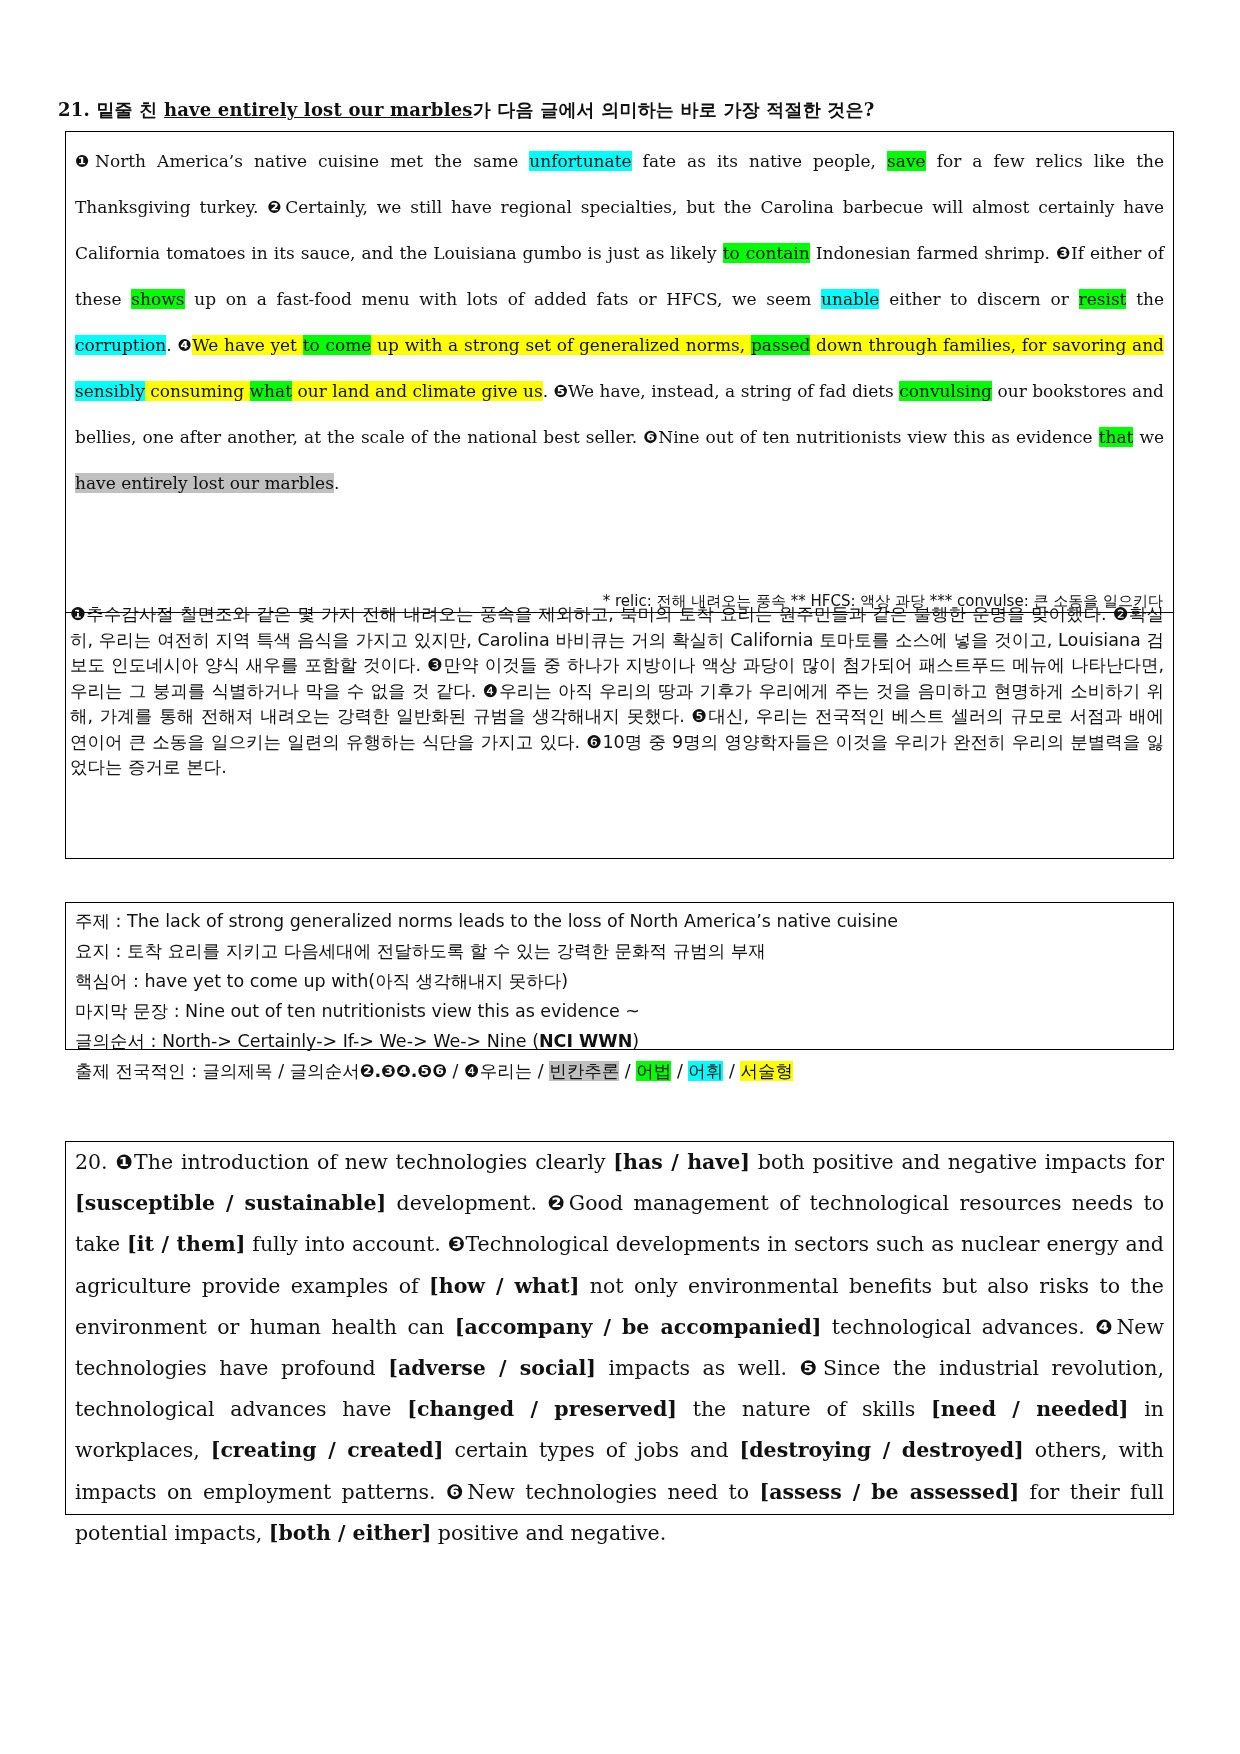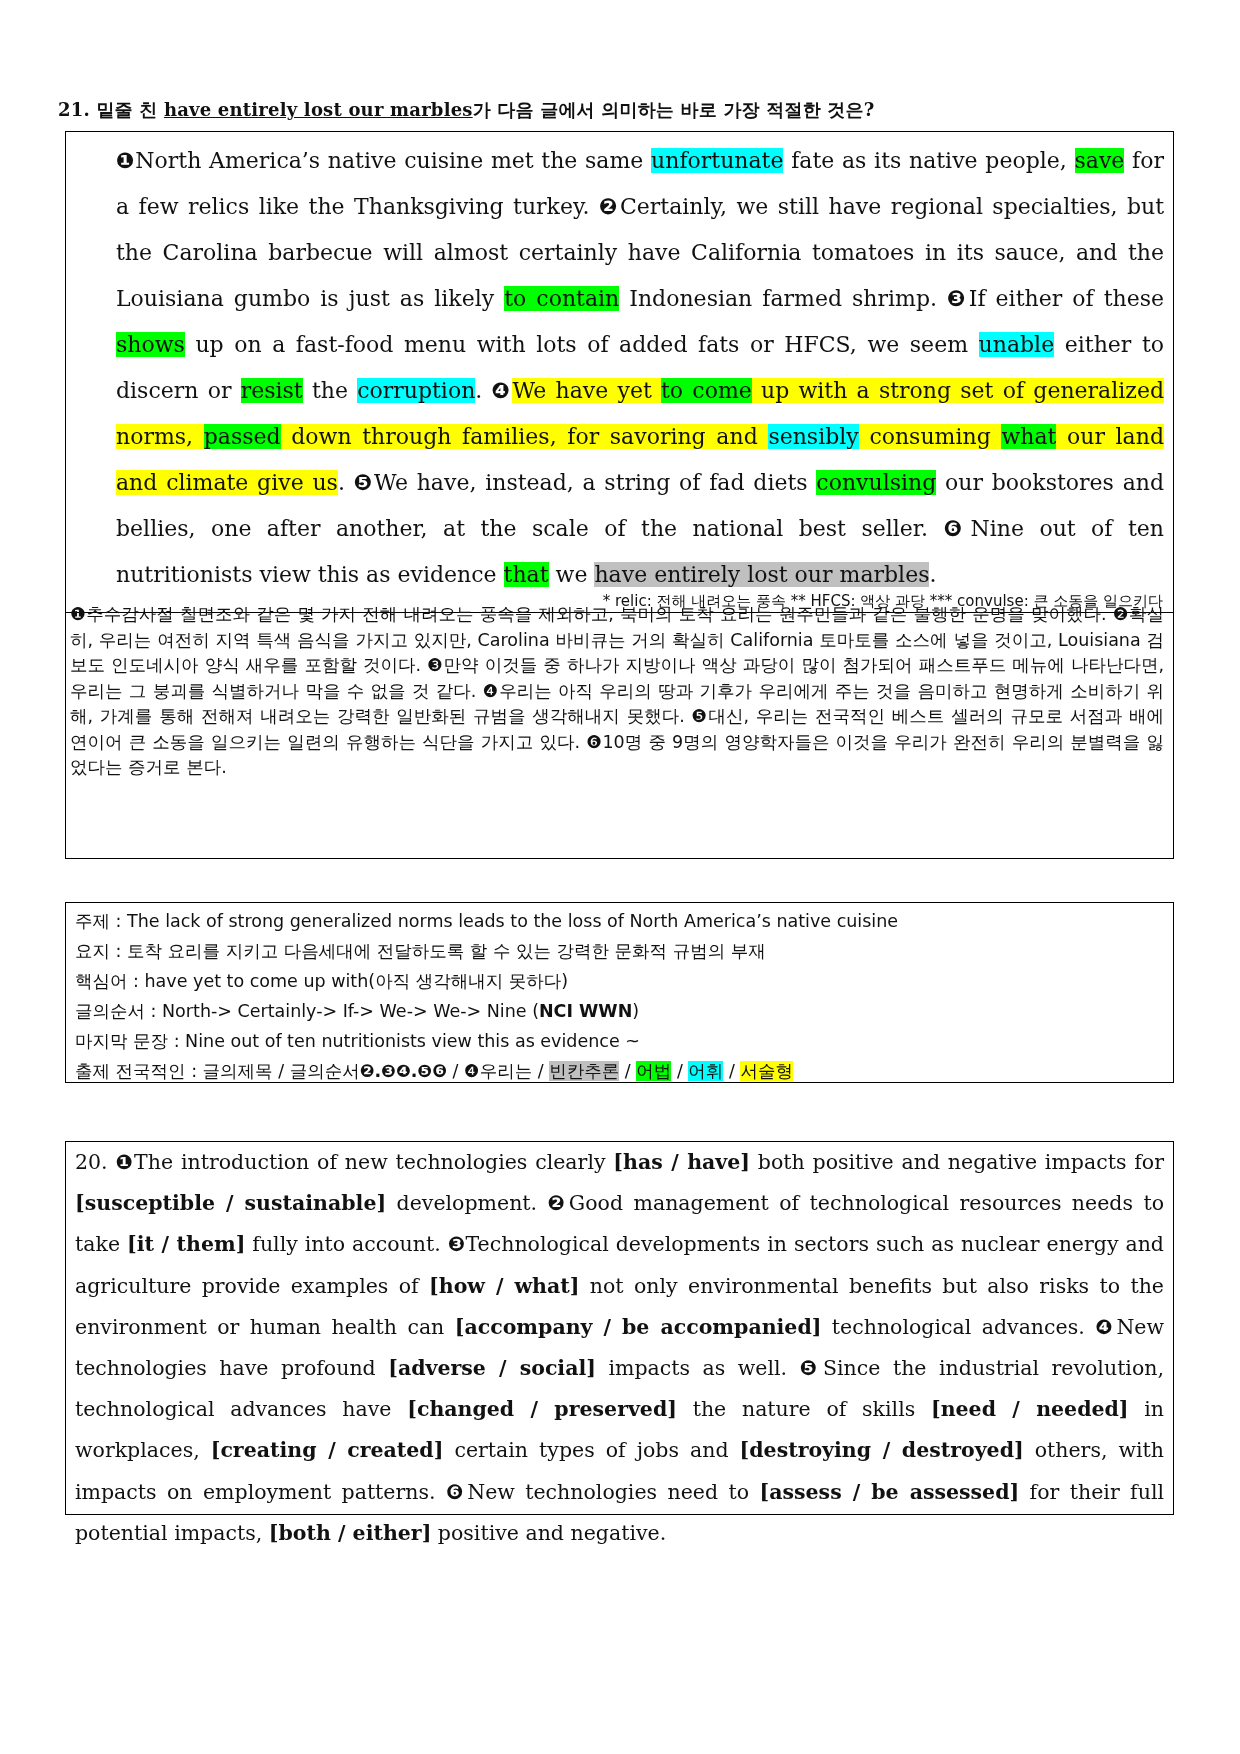--- a/index.html
+++ b/index.html
@@ -2,30 +2,30 @@
 <html><head>
 <meta charset="utf-8">
 <style>
   html, body { margin:0; padding:0; background:#ffffff; }
   body { width:1240px; height:1754px; position:relative; overflow:hidden;
          font-family:"DejaVu Serif", "Liberation Serif", serif; color:#111; }
   .q-title { position:absolute; left:58px; top:86px; font-size:18px; font-weight:bold; white-space:nowrap; letter-spacing:0.2px;margin-top:12px; }
   .q-title .u { text-decoration:underline; }
   .box { position:absolute; left:65px; width:1109px; border:1px solid #000; box-sizing:border-box; background:#fff; }
   #passage-box { top:131px; height:728px; }
-  .passage { position:absolute; left:9px; right:9px; top:6px; font-size:22px; line-height:46px; text-align:justify; text-align-last:left;margin-left:41px; }
+  .passage { position:absolute; left:9px; right:9px; top:6px; font-size:17px; line-height:46px; text-align:justify; text-align-last:left; }
   .hl-cyan { background:#00ffff; }
   .hl-green { background:#00ff00; }
   .hl-yellow { background:#ffff00; }
   .hl-gray { background:#c0c0c0; }
   .num { font-family:"DejaVu Sans", sans-serif; font-weight:bold; }
   .footnote { position:absolute; right:10px; top:460px; font-size:15px; white-space:nowrap; font-family:"DejaVu Sans", sans-serif; }
   .divider { position:absolute; left:0; right:0; top:480px; border-top:1px solid #000; }
   .translation { position:absolute; left:4px; right:9px; top:470px; font-size:17.5px; line-height:25.5px; text-align:justify; text-align-last:left; font-family:"DejaVu Sans", sans-serif; }
-  #summary-box { top:902px; height:181px; }
+  #summary-box { top:902px; height:148px; }
   .summary { position:absolute; left:9px; top:3px; right:9px; font-size:17.5px; line-height:30px; font-family:"DejaVu Sans", sans-serif; }
   .summary .row { white-space:nowrap; }
   .summary b { font-weight:bold; }
   #q20-box { top:1141px; height:374px; }
   .q20 { position:absolute; left:9px; right:9px; top:0px; font-size:20.5px; line-height:41.2px; text-align:justify; text-align-last:left; }
   .q20 .opt { font-weight:bold; }
 </style>
 </head>
 <body>
 
@@ -40,21 +40,21 @@
   <div class="footnote">* relic: 전해 내려오는 풍속 ** HFCS: 액상 과당 *** convulse: 큰 소동을 일으키다</div>
   <div class="divider"></div>
   <div class="translation">❶추수감사절 칠면조와 같은 몇 가지 전해 내려오는 풍속을 제외하고, 북미의 토착 요리는 원주민들과 같은 불행한 운명을 맞이했다. ❷확실히, 우리는 여전히 지역 특색 음식을 가지고 있지만, Carolina 바비큐는 거의 확실히 California 토마토를 소스에 넣을 것이고, Louisiana 검보도 인도네시아 양식 새우를 포함할 것이다.  ❸만약 이것들 중 하나가 지방이나 액상 과당이 많이 첨가되어 패스트푸드 메뉴에 나타난다면, 우리는 그 붕괴를 식별하거나 막을 수 없을 것 같다. ❹우리는 아직 우리의 땅과 기후가 우리에게 주는 것을 음미하고 현명하게 소비하기 위해, 가계를 통해 전해져 내려오는 강력한 일반화된 규범을 생각해내지 못했다. ❺대신, 우리는 전국적인 베스트 셀러의 규모로 서점과 배에 연이어 큰 소동을 일으키는 일련의 유행하는 식단을 가지고 있다. ❻10명 중 9명의 영양학자들은 이것을 우리가 완전히 우리의 분별력을 잃었다는 증거로 본다.</div>
 </div>
 
 <div class="box" id="summary-box">
   <div class="summary">
     <div class="row"><span>주제 : </span><span>The lack of strong generalized norms leads to the loss of North America’s native cuisine</span></div>
     <div class="row"><span>요지 : </span><span>토착 요리를 지키고 다음세대에 전달하도록 할 수 있는 강력한 문화적 규범의 부재</span></div>
     <div class="row"><span>핵심어 : </span><span>have yet to come up with(아직 생각해내지 못하다)</span></div>
+    <div class="row"><span>마지막 문장 : </span><span>Nine out of ten nutritionists view this as evidence ~</span></div>
     <div class="row"><span>글의순서 : </span><span>North-&gt; Certainly-&gt; If-&gt; We-&gt; We-&gt; Nine (</span><b>NCI WWN</b><span>)</span></div>
-    <div class="row"><span>마지막 문장 : </span><span>Nine out of ten nutritionists view this as evidence ~</span></div>
     <div class="row"><span>출제 전국적인 : </span><span><span>글의제목</span><span> / </span><span>글의순서</span><span class="num">❷.❸❹.❺❻</span><span> / </span><span>❹우리는</span><span> / </span><span class="hl-gray">빈칸추론</span><span> / </span><span class="hl-green">어법</span><span> / </span><span class="hl-cyan">어휘</span><span> / </span><span class="hl-yellow">서술형</span></span></div>
   </div>
 </div>
 
 <div class="box" id="q20-box">
   <div class="q20"><span>20. </span><span class="num">❶</span><span>The introduction of new technologies clearly </span><span class="opt">[has / have]</span><span> both positive and negative impacts for </span><span class="opt">[susceptible / sustainable]</span><span> development. </span><span class="num">❷</span><span>Good management of technological resources needs to take </span><span class="opt">[it / them]</span><span> fully into account. </span><span class="num">❸</span><span>Technological developments in sectors such as nuclear energy and agriculture provide examples of </span><span class="opt">[how / what]</span><span> not only environmental benefits but also risks to the environment or human health can </span><span class="opt">[accompany / be accompanied]</span><span> technological advances. </span><span class="num">❹</span><span>New technologies have profound </span><span class="opt">[adverse / social]</span><span> impacts as well. </span><span class="num">❺</span><span>Since the industrial revolution, technological advances have </span><span class="opt">[changed / preserved]</span><span> the nature of skills </span><span class="opt">[need / needed]</span><span> in workplaces, </span><span class="opt">[creating / created]</span><span> certain types of jobs and </span><span class="opt">[destroying / destroyed]</span><span> others, with impacts on employment patterns. </span><span class="num">❻</span><span>New technologies need to </span><span class="opt">[assess / be assessed]</span><span> for their full potential impacts, </span><span class="opt">[both / either]</span><span> positive and negative.</span></div>
 </div>
 
 </body></html>

